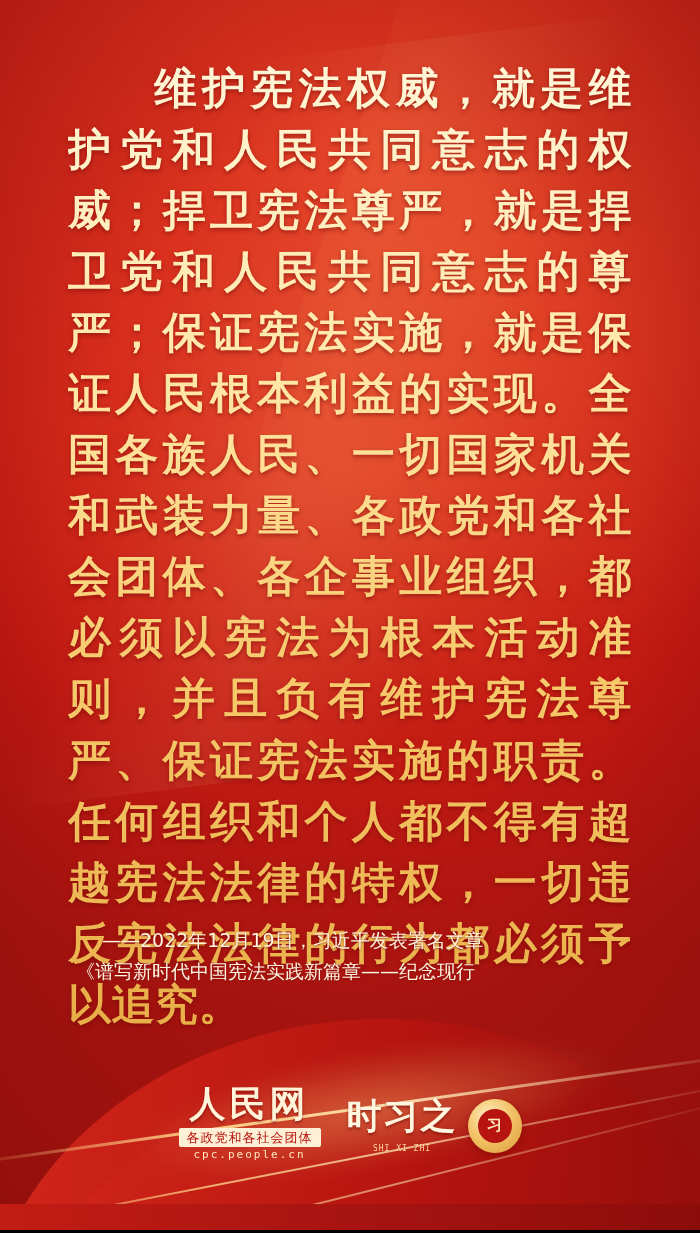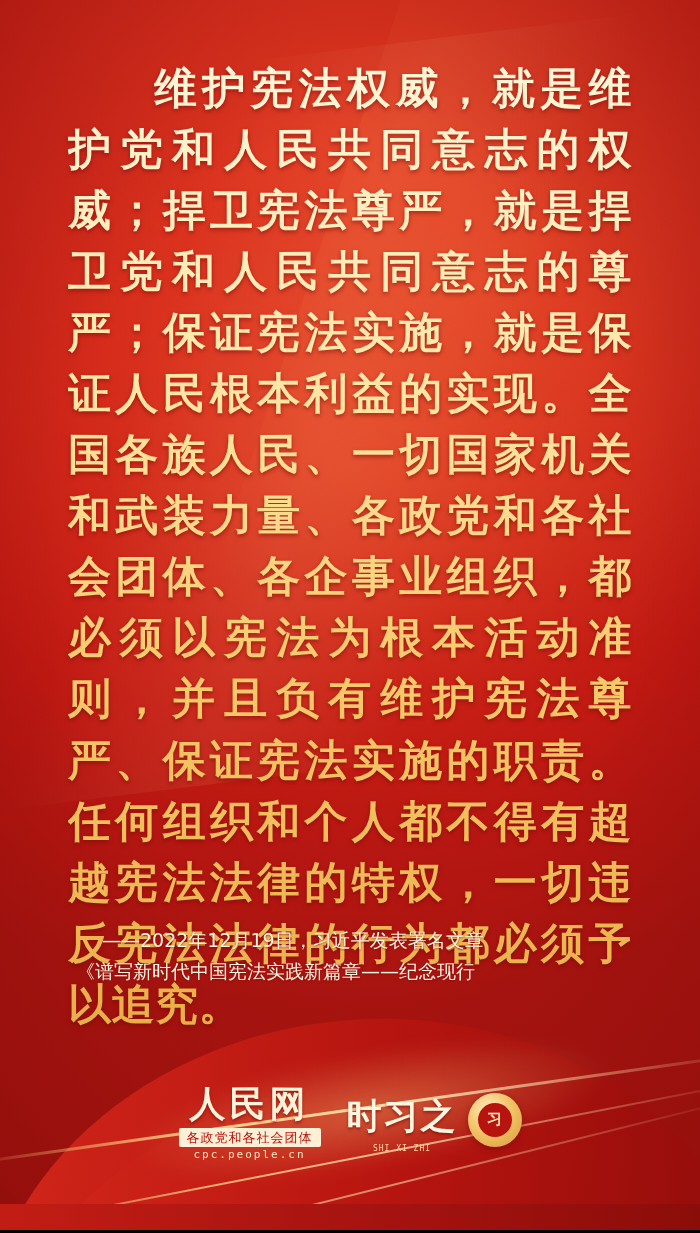--- a/index.html
+++ b/index.html
@@ -160,21 +160,21 @@
     font-family: "DejaVu Sans", "Liberation Sans", sans-serif;
     border-radius: 2px;
   }
   .people-url {
     margin-top: 2px;
     font-family: "DejaVu Sans Mono", "Liberation Mono", monospace;
     font-size: 11px;
     letter-spacing: 2px;
     color: #ffe7bd;
   }
-  .seal-group { display:flex; align-items:flex-start; gap: 10px; }
+  .seal-group { display:flex; align-items:flex-end; gap: 10px; }
   .seal-text {
     font-family: "DejaVu Serif", "Liberation Serif", serif;
     font-weight: 700;
     font-size: 35px;
     letter-spacing: 2px;
     color: #fff6e0;
     text-shadow: 0 2px 3px rgba(120,8,5,0.6);
   }
   .seal-sub {
     font-family: "DejaVu Sans Mono", "Liberation Mono", monospace;

